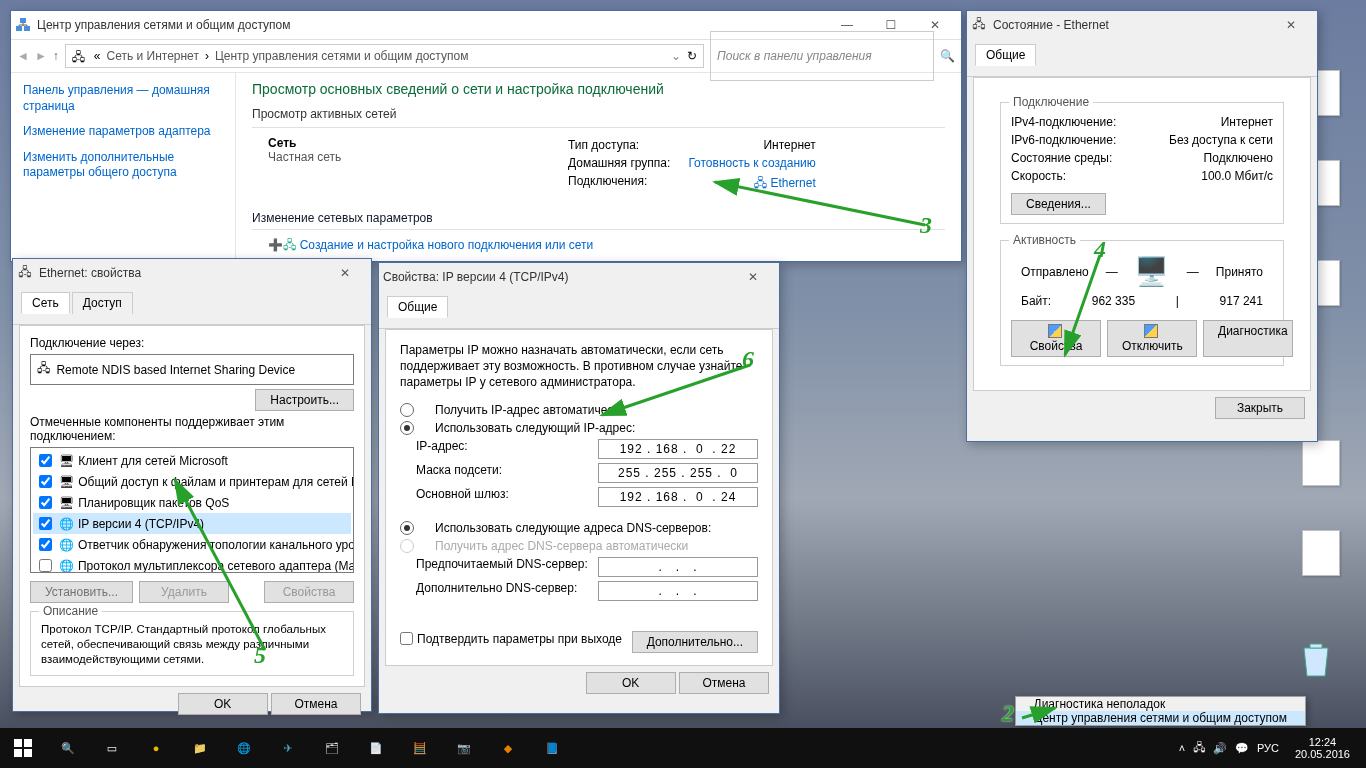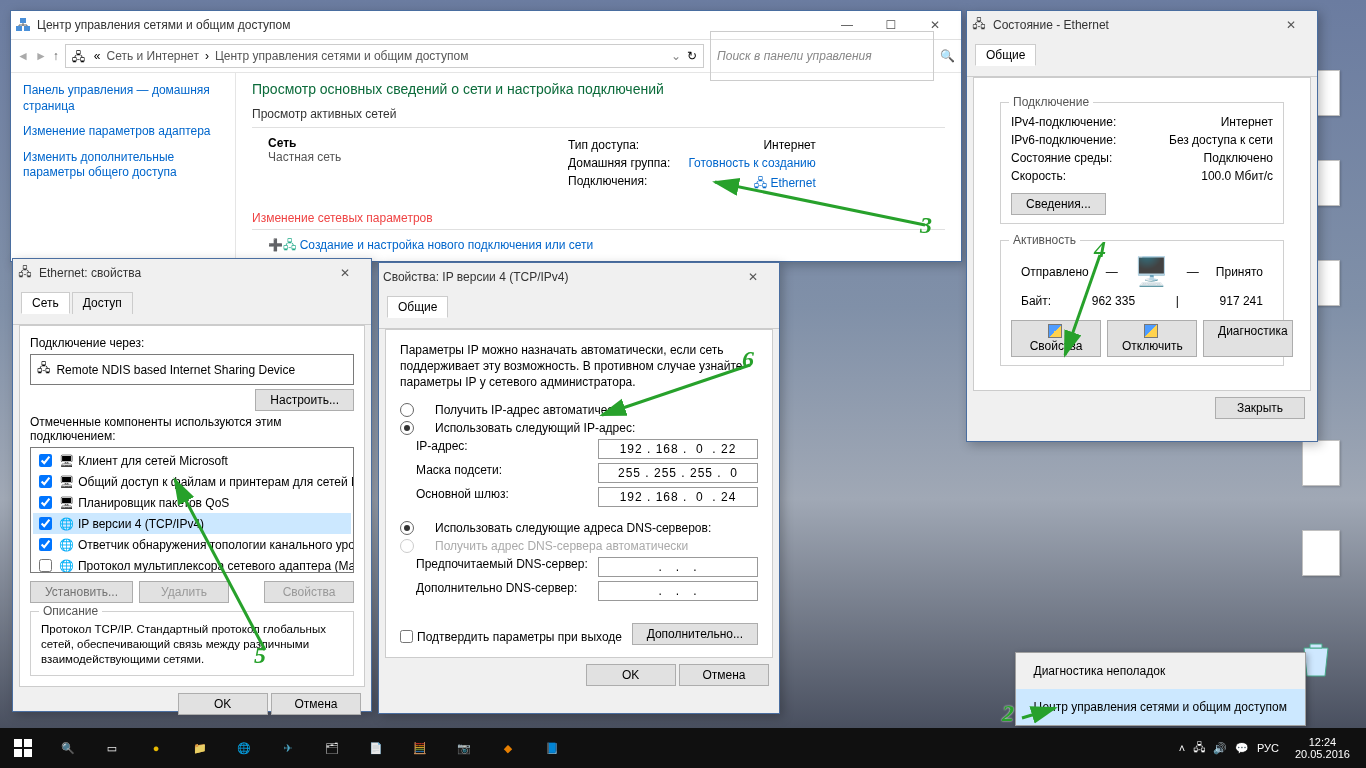--- a/index.html
+++ b/index.html
@@ -29,21 +29,21 @@
 .radio.disabled{color:#aaa}
 .radio.disabled .dot{border-color:#ccc}
 
 .taskbar{position:absolute;bottom:0;left:0;right:0;height:40px;background:#101010;display:flex;align-items:center;color:#fff;font-size:11px}
 .taskbar .start{width:46px;height:40px;display:flex;align-items:center;justify-content:center}
 .taskbar .task-icon{width:44px;height:40px;display:flex;align-items:center;justify-content:center;opacity:.9}
 .taskbar .tray{margin-left:auto;display:flex;align-items:center;gap:8px;padding-right:8px}
 .taskbar .clock{text-align:center;line-height:1.1;padding:0 8px}
 
 .ctx-menu{position:absolute;background:#f0f0f0;border:1px solid #a0a0a0;box-shadow:2px 2px 6px rgba(0,0,0,.3);font-size:12px}
-.ctx-item{padding:11px 18px;white-space:nowrap}
+.ctx-item{padding:0 18px;white-space:nowrap}
 .ctx-item.sel{background:#cce8ff}
 
 .step-num{position:absolute;font:italic bold 24px Georgia,serif;color:#27a12b;text-shadow:0 0 2px #fff}
 .step-label{position:absolute;font:italic bold 15px Georgia,serif;color:#27a12b}
 svg.arrow{position:absolute;pointer-events:none}
 
 .desktop-icon{position:absolute;width:46px;text-align:center;color:#fff;font-size:10px}
 .desktop-icon .pic{width:36px;height:44px;margin:0 auto 2px;background:#fff;border:1px solid #c0c0c0;box-shadow:1px 1px 2px rgba(0,0,0,.2)}
 .cp-body{display:flex;height:calc(100% - 62px)}
 .cp-side{width:200px;padding:10px 12px;border-right:1px solid #e5e5e5}
@@ -141,21 +141,21 @@
           <div class="two-col" style="gap:18px">
               <span>Домашняя группа:</span>
               <a class="link">Готовность к созданию</a>
             </div>
           <div class="two-col" style="gap:18px">
               <span>Подключения:</span>
               <a class="link"><span>🖧</span> <span>Ethernet</span></a>
             </div>
         </div>
       </div>
-      <div style="color:#ef4444;margin:14px 0 4px">Изменение сетевых параметров</div>
+      <div style="color:#0f172a;margin:14px 0 4px">Изменение сетевых параметров</div>
       <hr style="border:none;border-top:1px solid #e0e0e0;margin:2px 0 6px">
       <div style="padding-left:16px">
         <span style="color:#2a8">➕🖧</span>
         <a class="link">Создание и настройка нового подключения или сети</a>
       </div>
     </div>
   </div>
 </div>
 
 <div class="window" style="left:12px;top:258px;width:358px;height:452px;background:#f0f0f0">
@@ -170,21 +170,21 @@
     <div class="tab active">Сеть</div>
     <div class="tab inactive">Доступ</div>
   </div>
   <div style="border:1px solid #ccc;margin:0 6px 6px;background:#fff;padding:10px">
     <div>Подключение через:</div>
     <div style="border:1px solid #7a7a7a;padding:4px 6px;margin:4px 0;display:flex;align-items:center;gap:6px">
       <span>🖧</span>
       <span>Remote NDIS based Internet Sharing Device</span>
     </div>
     <div style="text-align:right;margin:4px 0"><span class="btn">Настроить...</span></div>
-    <div style="margin:4px 0">Отмеченные компоненты используются этим подключением:</div>
+    <div style="margin:4px 0">Отмеченные компоненты поддерживает этим подключением:</div>
     <div class="listbox">
       <div class="list-item">
           <input type="checkbox" checked="" style="">
           <span>🖥</span>
           <span>Клиент для сетей Microsoft</span>
         </div>
       <div class="list-item">
           <input type="checkbox" checked="" style="">
           <span>🖥</span>
           <span>Общий доступ к файлам и принтерам для сетей Mi</span>
@@ -273,21 +273,21 @@
     <div style="padding-left:16px">
       <div class="two-col">
           <span>Предпочитаемый DNS-сервер:</span>
           <input class="ip-field" type="text" value=" .   .   . " style="">
         </div>
       <div class="two-col">
           <span>Дополнительно DNS-сервер:</span>
           <input class="ip-field" type="text" value=" .   .   . " style="">
         </div>
     </div>
-    <div style="display:flex;align-items:flex-end;margin-top:20px">
+    <div style="display:flex;align-items:flex-start;margin-top:28px">
       <label class="checkbox">
           <input type="checkbox" style="">
           <span>Подтвердить параметры при выходе</span>
         </label>
       <span class="btn" style="margin-left:auto">Дополнительно...</span>
     </div>
   </div>
   <div style="text-align:right;padding:0 10px 8px">
     <span class="btn">OK</span>
     <span class="btn">Отмена</span>

